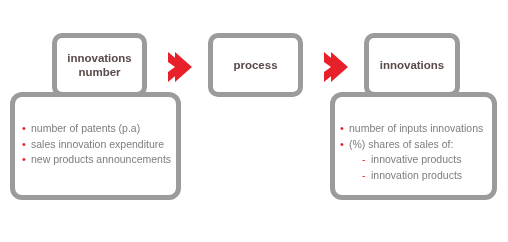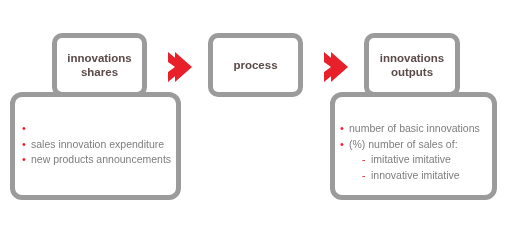--- a/index.html
+++ b/index.html
@@ -115,73 +115,73 @@
 
 <div id="diagram">
 
   <div class="panel panel-left"></div>
 
   <div class="panel panel-right"></div>
 
   <div class="header-box hb-inputs">
     <div>
       <div>innovations</div>
-      <div>shares</div>
+      <div>number</div>
     </div>
   </div>
 
   <div class="header-box hb-process">
     <div>
       <div>process</div>
     </div>
   </div>
 
   <div class="header-box hb-outputs">
     <div>
       <div>innovations</div>
-      <div>outputs</div>
     </div>
   </div>
 
   <svg class="chevron chev-1" viewBox="0 0 26 34">
     <polygon points="2,2 20,17 2,32 2,22 9,17 2,12" fill="#e8202a"></polygon>
     <polygon points="9,2 26,17 9,32 9,21 17,17 9,13" fill="#e8202a"></polygon>
   </svg>
 
   <svg class="chevron chev-2" viewBox="0 0 26 34">
     <polygon points="2,2 20,17 2,32 2,22 9,17 2,12" fill="#e8202a"></polygon>
     <polygon points="9,2 26,17 9,32 9,21 17,17 9,13" fill="#e8202a"></polygon>
   </svg>
 
   <div class="bullets bullets-left">
     <div class="bullet-row">
       <span class="bullet-mark">•</span>
+      <span class="bullet-text">number of patents (p.a)</span>
     </div>
     <div class="bullet-row">
       <span class="bullet-mark">•</span>
       <span class="bullet-text">sales innovation expenditure</span>
     </div>
     <div class="bullet-row">
       <span class="bullet-mark">•</span>
       <span class="bullet-text">new products announcements</span>
     </div>
   </div>
 
   <div class="bullets bullets-right">
     <div class="bullet-row">
       <span class="bullet-mark">•</span>
-      <span class="bullet-text">number of basic innovations</span>
+      <span class="bullet-text">number of inputs innovations</span>
     </div>
     <div class="bullet-row">
       <span class="bullet-mark">•</span>
-      <span class="bullet-text">(%) number of sales of:</span>
+      <span class="bullet-text">(%) shares of sales of:</span>
     </div>
     <div class="sub-row">
       <span class="sub-mark">-</span>
-      <span class="sub-text">imitative imitative</span>
+      <span class="sub-text">innovative products</span>
     </div>
     <div class="sub-row">
       <span class="sub-mark">-</span>
-      <span class="sub-text">innovative imitative</span>
+      <span class="sub-text">innovation products</span>
     </div>
   </div>
 
 </div>
 
 </body></html>

